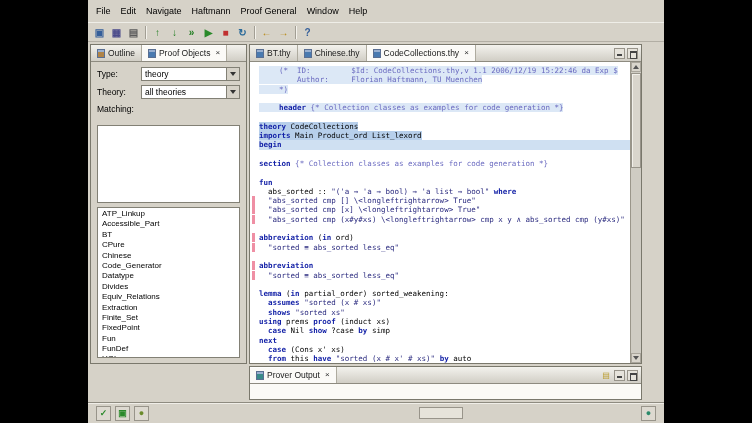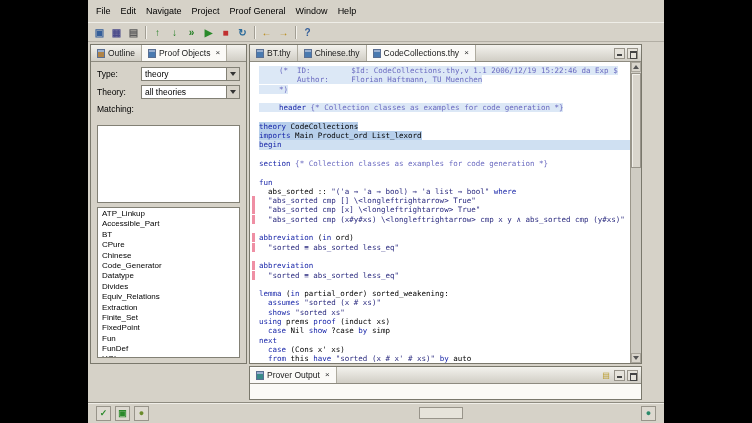--- a/index.html
+++ b/index.html
@@ -54,21 +54,21 @@
   .list-item{height:10.4px;line-height:10.4px;padding:0 4px;font-size:8px;white-space:nowrap;}
 
   
   .editor-body{flex:1;display:flex;min-height:0;background:#fff;}
   .code{flex:1;font-family:"DejaVu Sans Mono",monospace;font-size:7.5px;line-height:9.3px;padding:4px 0 0 9px;overflow:hidden;}
   .cl{position:relative;height:9.3px;white-space:pre;}
   .cl .mk{position:absolute;left:-7px;top:0;width:3px;height:9px;background:#ef8fa4;}
   .cl.band{background:#cfe0f2;}
   .hl-light{background:#dce8f6;padding-left:20px;}
   .hl-mid{background:#b7cfeb;}
-  .seg-k{color:#111fa6;font-weight:normal;}
+  .seg-k{color:#111fa6;font-weight:bold;}
   .seg-s{color:#2a2a7f;}
   .seg-c{color:#6a6ac0;}
   .seg-p{color:#000;}
 
   
   .vscroll{width:11px;flex:none;border-left:1px solid #9a968a;background:#cfccc3;display:flex;flex-direction:column;}
   .vs-btn{height:10px;background:#d9d5cc;border:1px solid #aaa69c;display:flex;align-items:center;justify-content:center;}
   .vs-btn.up::after{content:"";border-left:3px solid transparent;border-right:3px solid transparent;border-bottom:4px solid #555;}
   .vs-btn.down::after{content:"";border-left:3px solid transparent;border-right:3px solid transparent;border-top:4px solid #555;}
   .vs-track{flex:1;position:relative;}
@@ -85,21 +85,21 @@
 </style>
 </head>
 <body>
 
 <div class="app">
 
   <div class="menubar" id="menubar">
       <span class="menu-item">File</span>
       <span class="menu-item">Edit</span>
       <span class="menu-item">Navigate</span>
-      <span class="menu-item">Project</span>
+      <span class="menu-item">Haftmann</span>
       <span class="menu-item">Proof General</span>
       <span class="menu-item">Window</span>
       <span class="menu-item">Help</span>
     </div>
 
   <div class="toolbar" id="toolbar">
       <div class="tb-btn">
         <span style="color: rgb(53, 95, 154);">▣</span>
       </div>
       <div class="tb-btn">

